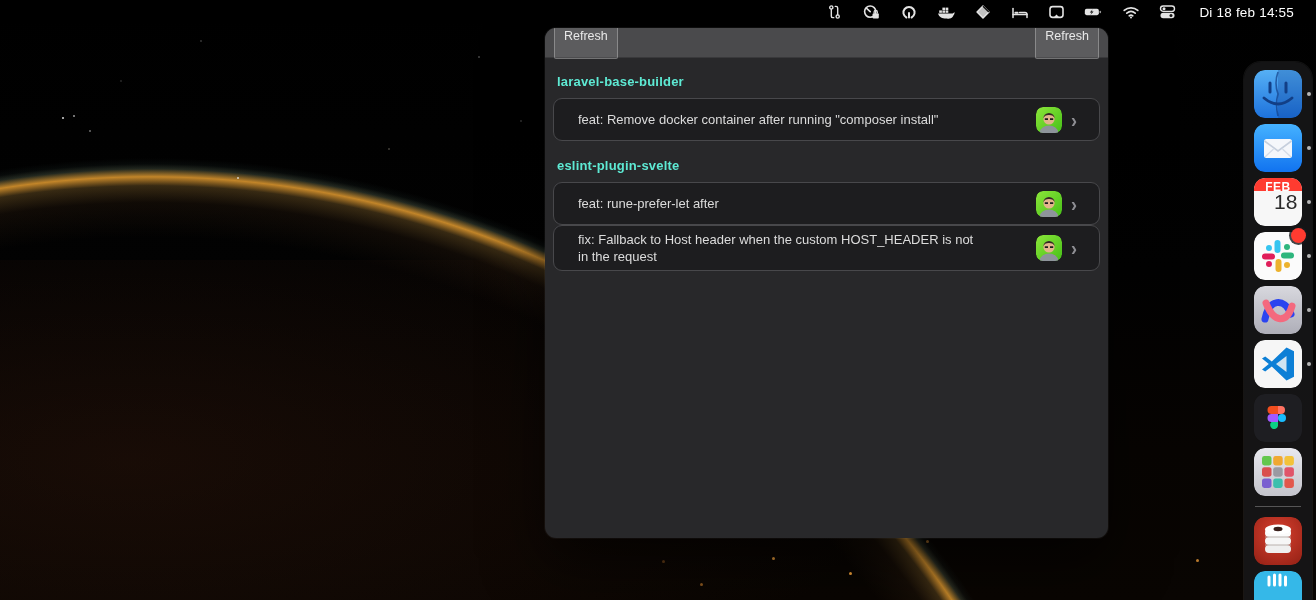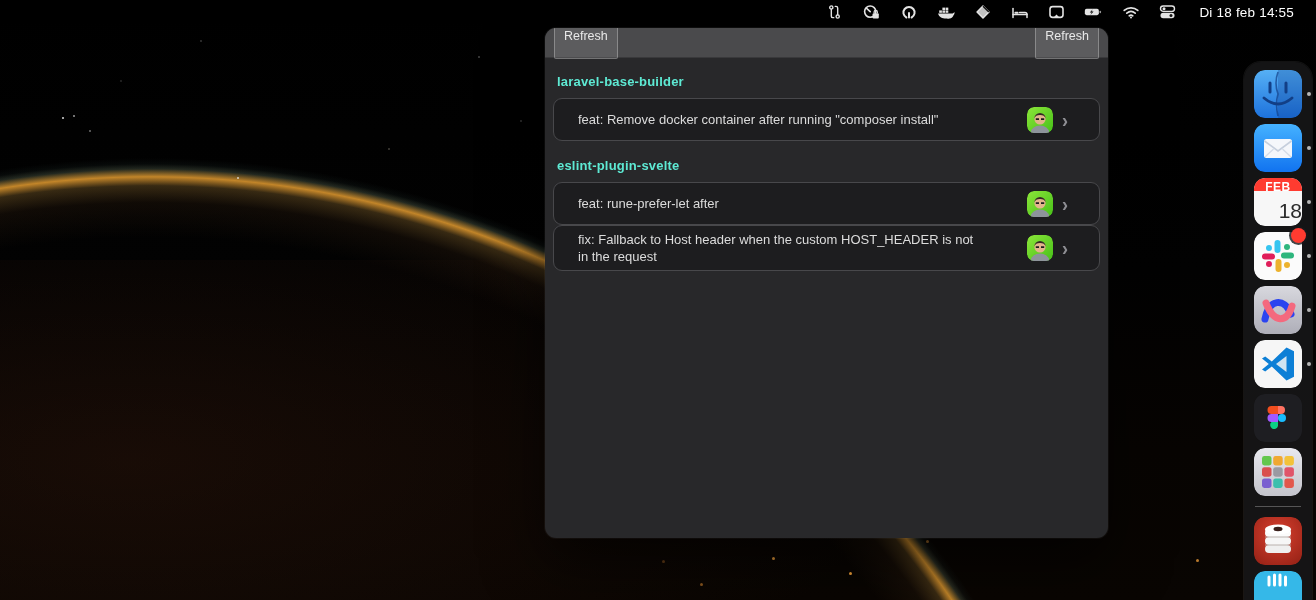--- a/index.html
+++ b/index.html
@@ -44,39 +44,39 @@
   .panel{position:absolute;left:545px;top:28px;width:563px;height:510px;border-radius:11px;
     background:#28282a;box-shadow:0 22px 60px rgba(0,0,0,.6),0 0 0 1px rgba(255,255,255,.06);z-index:20;overflow:hidden;}
   .panel-header{height:30px;background:#4a4a4c;display:flex;align-items:center;justify-content:space-between;
     padding:0 9px;border-bottom:1px solid #39393b;}
   .pill-btn{font-size:12.5px;color:#e8e8e8;background:rgba(255,255,255,.10);
     border:1px solid rgba(255,255,255,.28);border-radius:2px;padding:2px 9px 15px;line-height:14px;cursor:default;}
   .panel-body{padding:2px 8px 0;}
   .repo-label{color:#5eead4;font-size:13px;font-weight:bold;margin:14px 4px 9px;letter-spacing:.2px;}
   .repo-label.first{margin-top:14px;}
   .repo-label.later{margin-top:17px;}
-  .commit-row{display:flex;align-items:center;min-height:43px;padding:5px 31px 5px 24px;
+  .commit-row{display:flex;align-items:center;min-height:43px;padding:5px 22px 5px 24px;
     background:#1d1d1f;border:1px solid #48484b;border-radius:9px;}
   .commit-title{flex:0 1 auto;width:402px;color:#dcdcdc;font-size:13px;line-height:17px;}
   .row-right{margin-left:auto;display:flex;align-items:center;gap:9px;}
   .avatar{width:26px;height:26px;border-radius:7px;overflow:hidden;flex:none;}
   .chevron{color:#8e8e93;font-size:18px;line-height:16px;font-weight:bold;transform:scaleY(1.15);}
 
   
   .dock{position:absolute;right:4px;top:62px;width:68px;height:560px;border-radius:17px;
     background:rgba(24,24,26,.82);box-shadow:0 0 0 1px rgba(255,255,255,.07);z-index:25;
     display:flex;flex-direction:column;align-items:center;padding-top:8px;gap:6px;}
   .dock-item{position:relative;width:48px;height:48px;flex:none;}
   .dock-item svg{display:block;border-radius:11px;}
   .run-dot{position:absolute;right:-9px;top:50%;width:4px;height:4px;margin-top:-2px;border-radius:50%;background:#b6b6b6;}
   .badge{position:absolute;right:-4px;top:-4px;width:15px;height:15px;border-radius:50%;background:#ff3b30;
     box-shadow:0 0 0 2px rgba(24,24,26,.8);}
   .dock-divider{width:46px;height:1px;background:rgba(255,255,255,.28);margin:4px 0;flex:none;}
   .cal-month{position:absolute;top:2px;left:0;right:0;text-align:center;color:#fff;font-size:12px;font-weight:bold;letter-spacing:.5px;}
-  .cal-day{position:absolute;top:21px;left:0;right:0;text-align:right;color:#2b2b2b;font-size:21px;font-weight:400;}
+  .cal-day{position:absolute;top:12px;left:0;right:0;text-align:left;color:#2b2b2b;font-size:21px;font-weight:400;padding-left:20px;}
   .calendar-face{position:relative;width:48px;height:48px;}
 </style>
 </head>
 <body>
 
 <div class="screen">
 
   <div class="wallpaper">
     <div class="atmo-arc"></div>
     <div class="ground-glow"></div>

